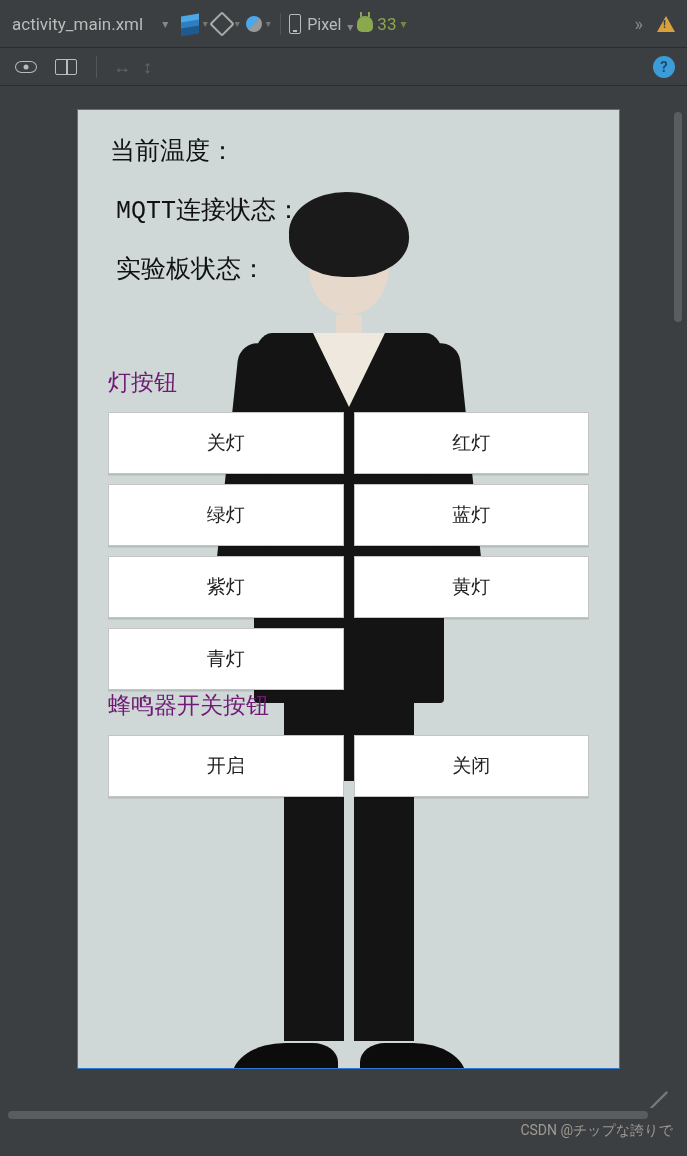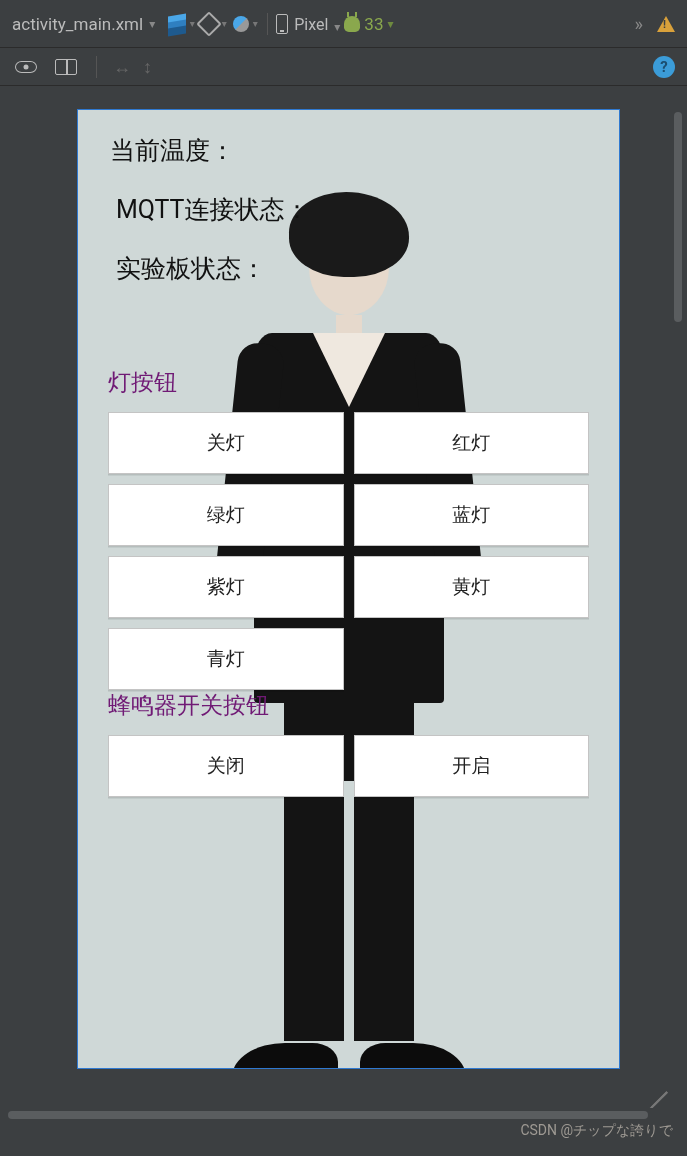--- a/index.html
+++ b/index.html
@@ -17,21 +17,21 @@
       display: flex;
       align-items: center;
       gap: 4px;
       padding: 0 12px;
       border-bottom: 1px solid #2b2b2b;
       background: #3c3f41;
     }
     .file-dropdown {
       display: flex;
       align-items: center;
-      gap: 6px;
+      gap: 19px;
       font-size: 17px;
       color: #bbb;
       cursor: pointer;
       padding-right: 8px;
     }
     .chev { font-size: 12px; color: #888; }
     .tb-btn { width: 28px; height: 28px; display: flex; align-items: center; justify-content: center; cursor: pointer; }
     .api-select { display: flex; align-items: center; gap: 4px; color: #8aa84d; font-size: 17px; cursor: pointer; }
     .api-head { width: 16px; height: 16px; border-radius: 50% 50% 30% 30%; background: #8aa84d; position: relative; }
     .api-head::before, .api-head::after { content:""; position:absolute; top:-4px; width:2px; height:5px; background:#8aa84d; }
@@ -94,21 +94,21 @@
     .fig-body::after { right:-28px; transform:rotate(-6deg); }
     .fig-vee { position:absolute; top:0; left:50%; transform:translateX(-50%); width:0; height:0; border-left:36px solid transparent; border-right:36px solid transparent; border-top:74px solid #efe8df; }
     .fig-legs { width:130px; height:340px; background:#141414; margin:-2px auto 0; position:relative; }
     .fig-legs::after { content:""; position:absolute; left:50%; top:80px; transform:translateX(-50%); width:10px; height:260px; background:#cfd8d7; }
     .fig-feet { width:230px; height:50px; margin:-10px auto 0; position:relative; }
     .shoe { position:absolute; bottom:0; width:106px; height:38px; background:#0c0c0c; border-radius: 50% 24% 10% 10% / 90% 50% 10% 10%; }
     .shoe.l { left:-2px; }
     .shoe.r { right:-2px; transform: scaleX(-1); }
 
     
-    .app-content { position:absolute; inset:0; padding: 24px 30px 0 30px; }
+    .app-content { position:absolute; inset:0; padding: 24px 30px 0 30px; font-family: Liberation Mono, monospace; }
     .status-line { font-size: 25px; color:#111; margin-bottom: 26px; text-indent: 2px; }
     .status-line.second, .status-line.third { margin-left: 6px; }
     .section-label { font-size: 23px; color:#701a75; margin-top: 82px; margin-bottom: 14px; }
     .section-label.buzzer { margin-top: 0; }
 
     .btn-grid { display:grid; grid-template-columns: 1fr 1fr; gap: 10px; }
     .android-btn {
       height: 62px;
       background: #ffffff;
       border: 1px solid #c4c4c4;
@@ -221,22 +221,22 @@
         <div class="android-btn">红灯</div>
         <div class="android-btn">绿灯</div>
         <div class="android-btn">蓝灯</div>
         <div class="android-btn">紫灯</div>
         <div class="android-btn">黄灯</div>
         <div class="android-btn">青灯</div>
       </div>
 
       <div class="section-label buzzer">蜂鸣器开关按钮</div>
       <div class="btn-grid">
+        <div class="android-btn">开启</div>
         <div class="android-btn">关闭</div>
-        <div class="android-btn">开启</div>
       </div>
     </div>
   </div>
 
   <div class="resize-corner">
     <div class="ln ln1"></div>
       <div class="ln ln2"></div>
   </div>
 </div>
 

